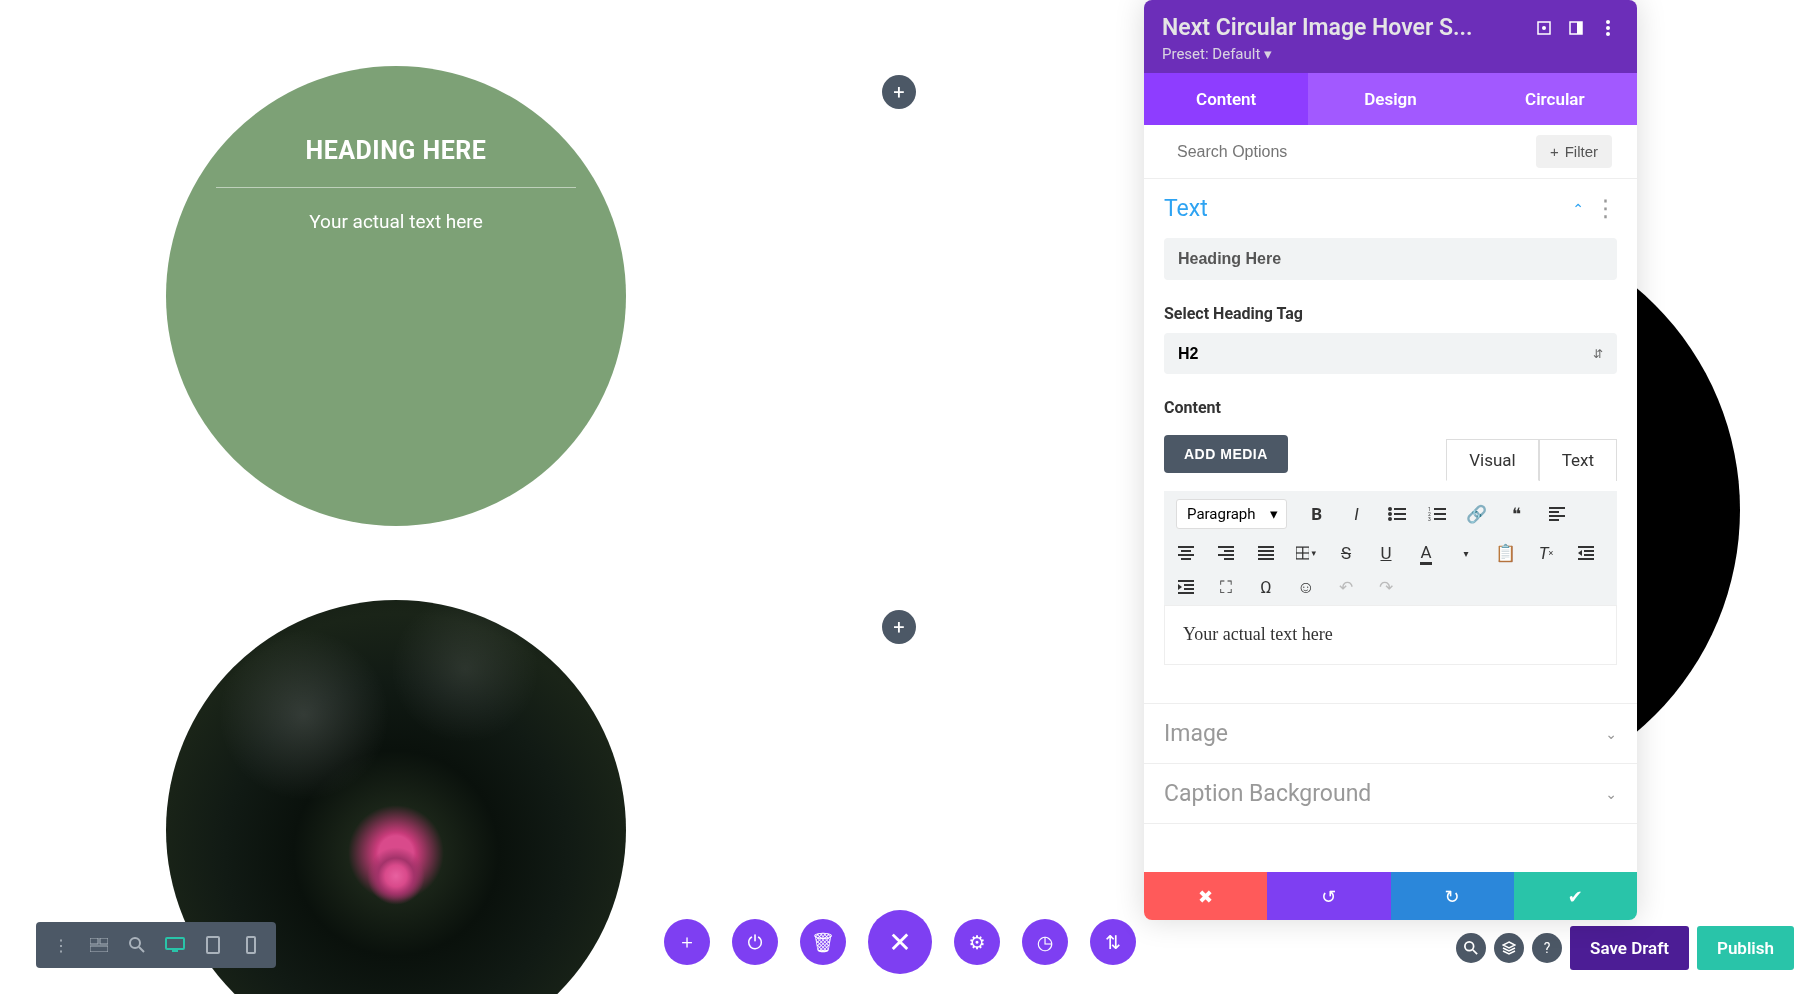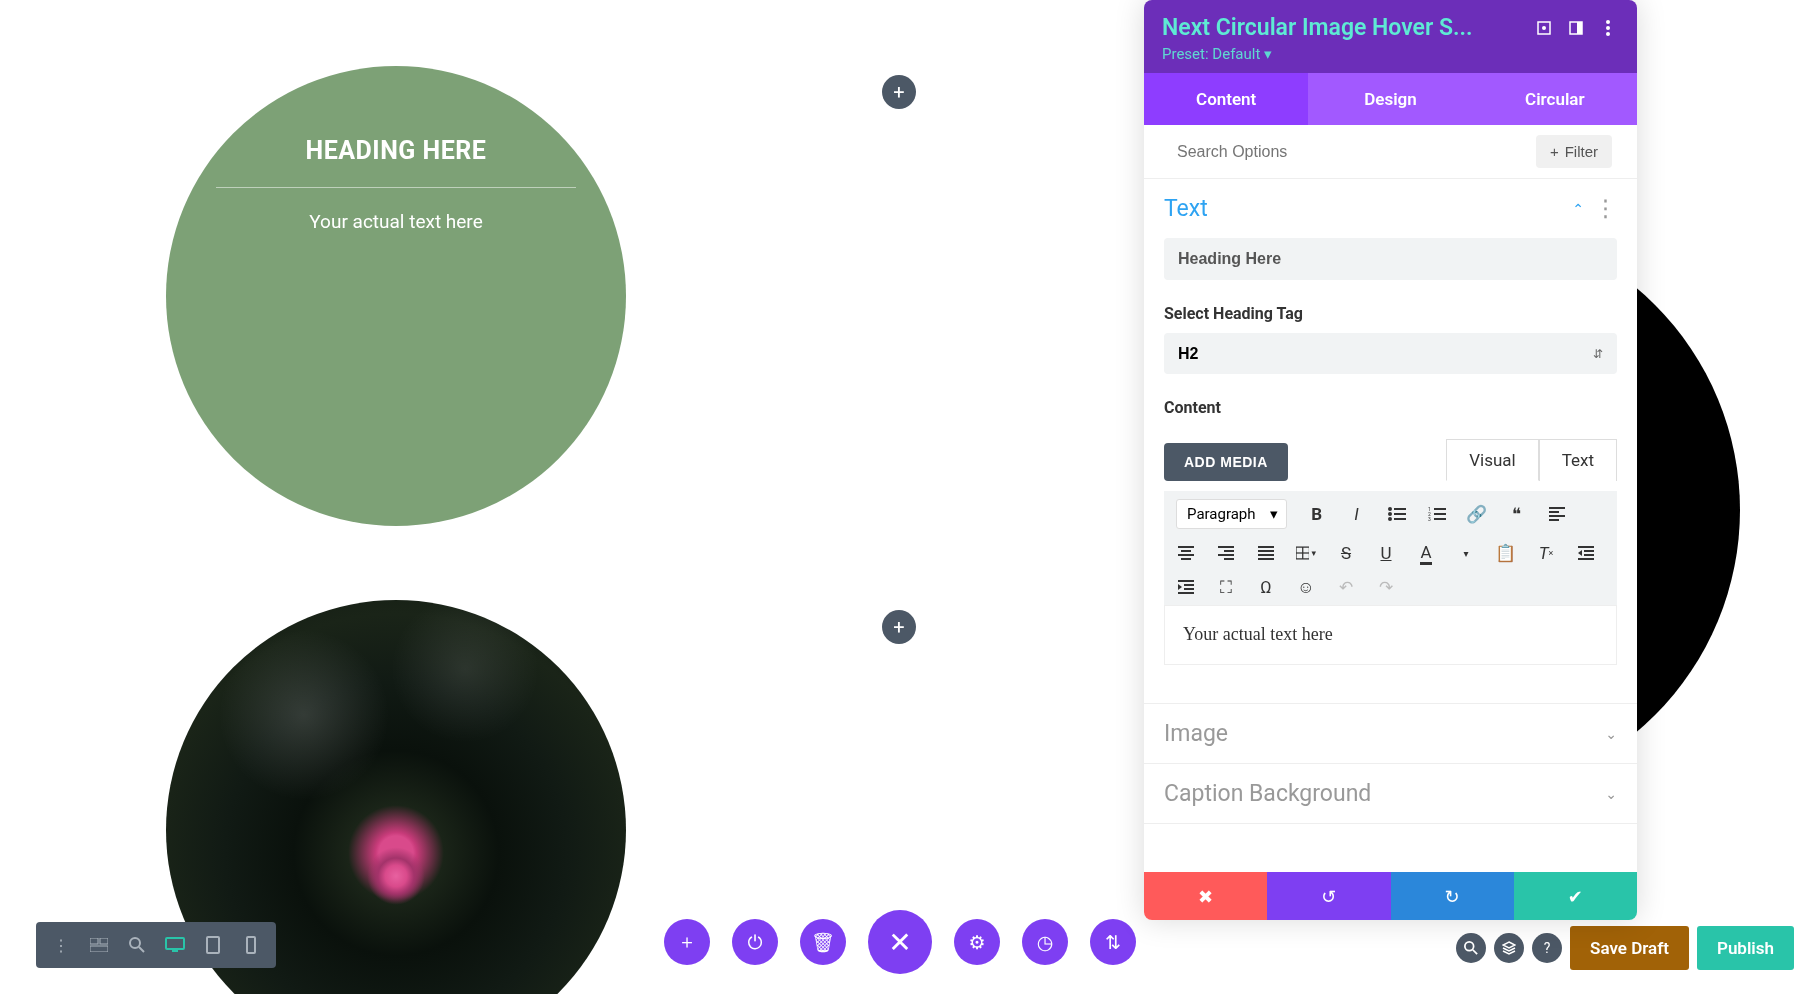--- a/index.html
+++ b/index.html
@@ -108,21 +108,21 @@
   box-shadow: 0 0 30px rgba(0,0,0,0.15);
   border-radius: 8px;
   z-index: 10;
   display: flex;
   flex-direction: column;
   overflow: hidden;
 }
 
 .panel-header {
   background: #6c2eb9;
-  color: #5eead4;
+  color: #e5e5e5;
   padding: 14px 18px 10px;
 }
 .panel-title-row {
   display: flex;
   align-items: center;
   gap: 10px;
 }
 .panel-title {
   font-size: 23px;
   font-weight: 600;
@@ -417,21 +417,21 @@
   cursor: pointer;
 }
 .br-btn {
   padding: 12px 20px;
   color: #fff;
   font-size: 17px;
   font-weight: 600;
   cursor: pointer;
   border-radius: 3px;
 }
-.br-draft { background: #a16207; }
+.br-draft { background: #4c1d95; }
 .br-publish { background: #29c4a9; }
 
 svg { display: block; }
 </style>
 </head>
 <body>
 
 <div class="canvas">
 
   <div class="circle circle-1">
@@ -513,21 +513,21 @@
       <div class="select-wrap">
         <select class="select-input">
           <option>H2</option>
         </select>
         <span class="select-arrow">⇵</span>
       </div>
 
       <div style="height:18px"></div>
       <div class="field-label">Content</div>
 
-      <div style="display:flex;align-items:flex-end;justify-content:space-between">
+      <div style="display:flex;align-items:center;justify-content:space-between">
         <button class="add-media-btn">ADD MEDIA</button>
         <div class="editor-tabs">
           <div class="editor-tab active">Visual</div>
           <div class="editor-tab">Text</div>
         </div>
       </div>
 
       <div class="editor-toolbar">
         <div class="toolbar-select">
           <span>Paragraph</span>

